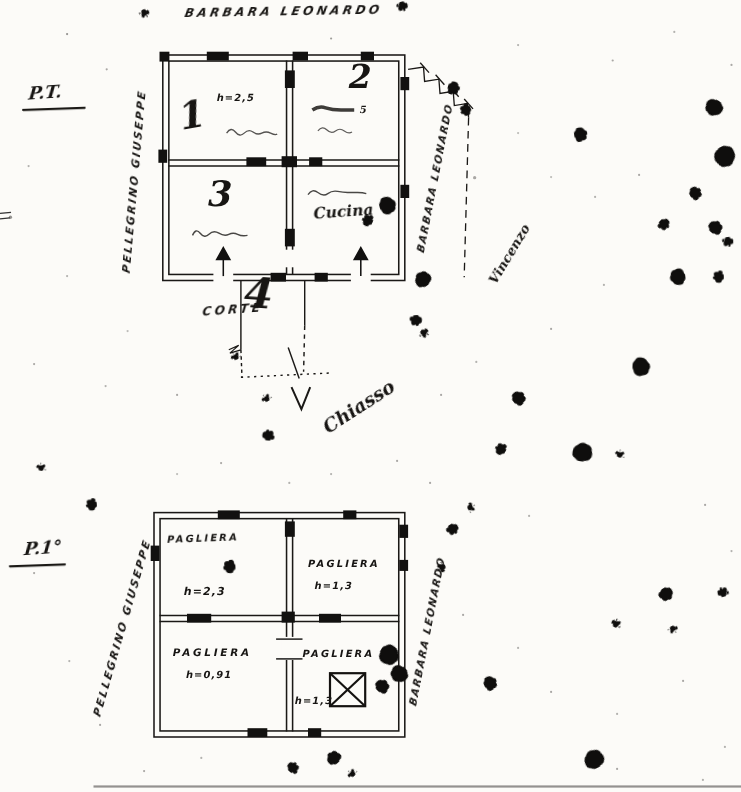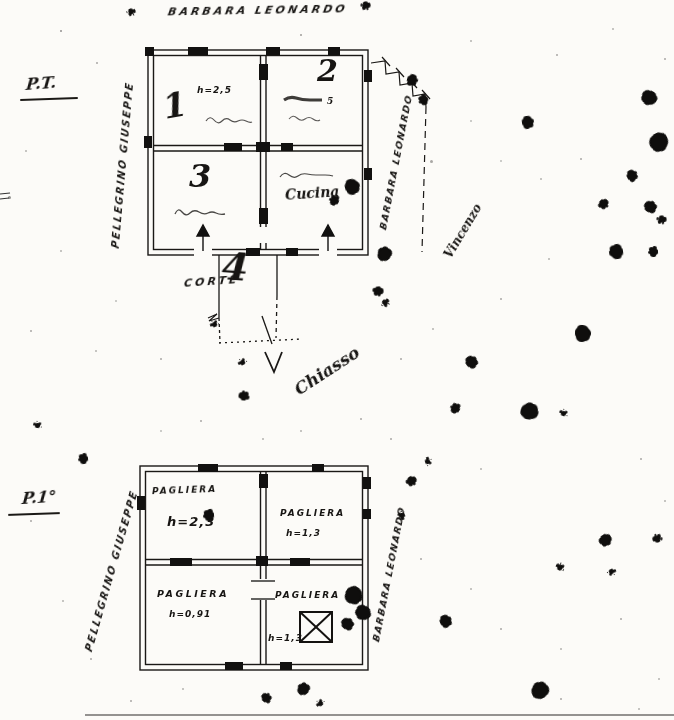--- a/index.html
+++ b/index.html
@@ -153,21 +153,21 @@
 
   <div class="lbl script vcenter" style="left:463px;top:231px;font-size:12px;transform:translate(-50%,-50%) rotate(-59deg);">Vincenzo</div>
 
   <div class="lbl script" style="left:22px;top:490px;font-size:16px;transform:rotate(-4deg) skewX(-10deg);">P.1°</div>
   <div class="underline" style="left:8px;top:513px;width:52px;transform:rotate(-2deg);"></div>
 
   <div class="lbl caps vcenter" style="left:112px;top:571px;font-size:10px;letter-spacing:2px;transform:translate(-50%,-50%) rotate(-74deg) skewX(-8deg);">PELLEGRINO GIUSEPPE</div>
   <div class="lbl caps vcenter" style="left:389px;top:574px;font-size:9.5px;letter-spacing:1.5px;transform:translate(-50%,-50%) rotate(-79deg) skewX(-8deg);">BARBARA LEONARDO</div>
 
   <div class="lbl caps" style="left:152px;top:486px;font-size:9px;letter-spacing:2px;transform:rotate(-2deg);">PAGLIERA</div>
-  <div class="lbl caps" style="left:167px;top:515px;font-size:13px;letter-spacing:1px;">h=2,3</div>
+  <div class="lbl caps" style="left:167px;top:534px;font-size:10px;letter-spacing:1px;">h=2,3</div>
 
   <div class="lbl caps" style="left:280px;top:509px;font-size:9px;letter-spacing:2px;">PAGLIERA</div>
   <div class="lbl caps" style="left:286px;top:529px;font-size:9px;letter-spacing:1px;">h=1,3</div>
 
   <div class="lbl caps" style="left:157px;top:589px;font-size:9.5px;letter-spacing:2.5px;">PAGLIERA</div>
   <div class="lbl caps" style="left:169px;top:610px;font-size:9px;letter-spacing:1px;">h=0,91</div>
 
   <div class="lbl caps" style="left:275px;top:591px;font-size:9px;letter-spacing:2px;">PAGLIERA</div>
   <div class="lbl caps" style="left:268px;top:634px;font-size:9px;letter-spacing:1px;">h=1,3</div>
 

